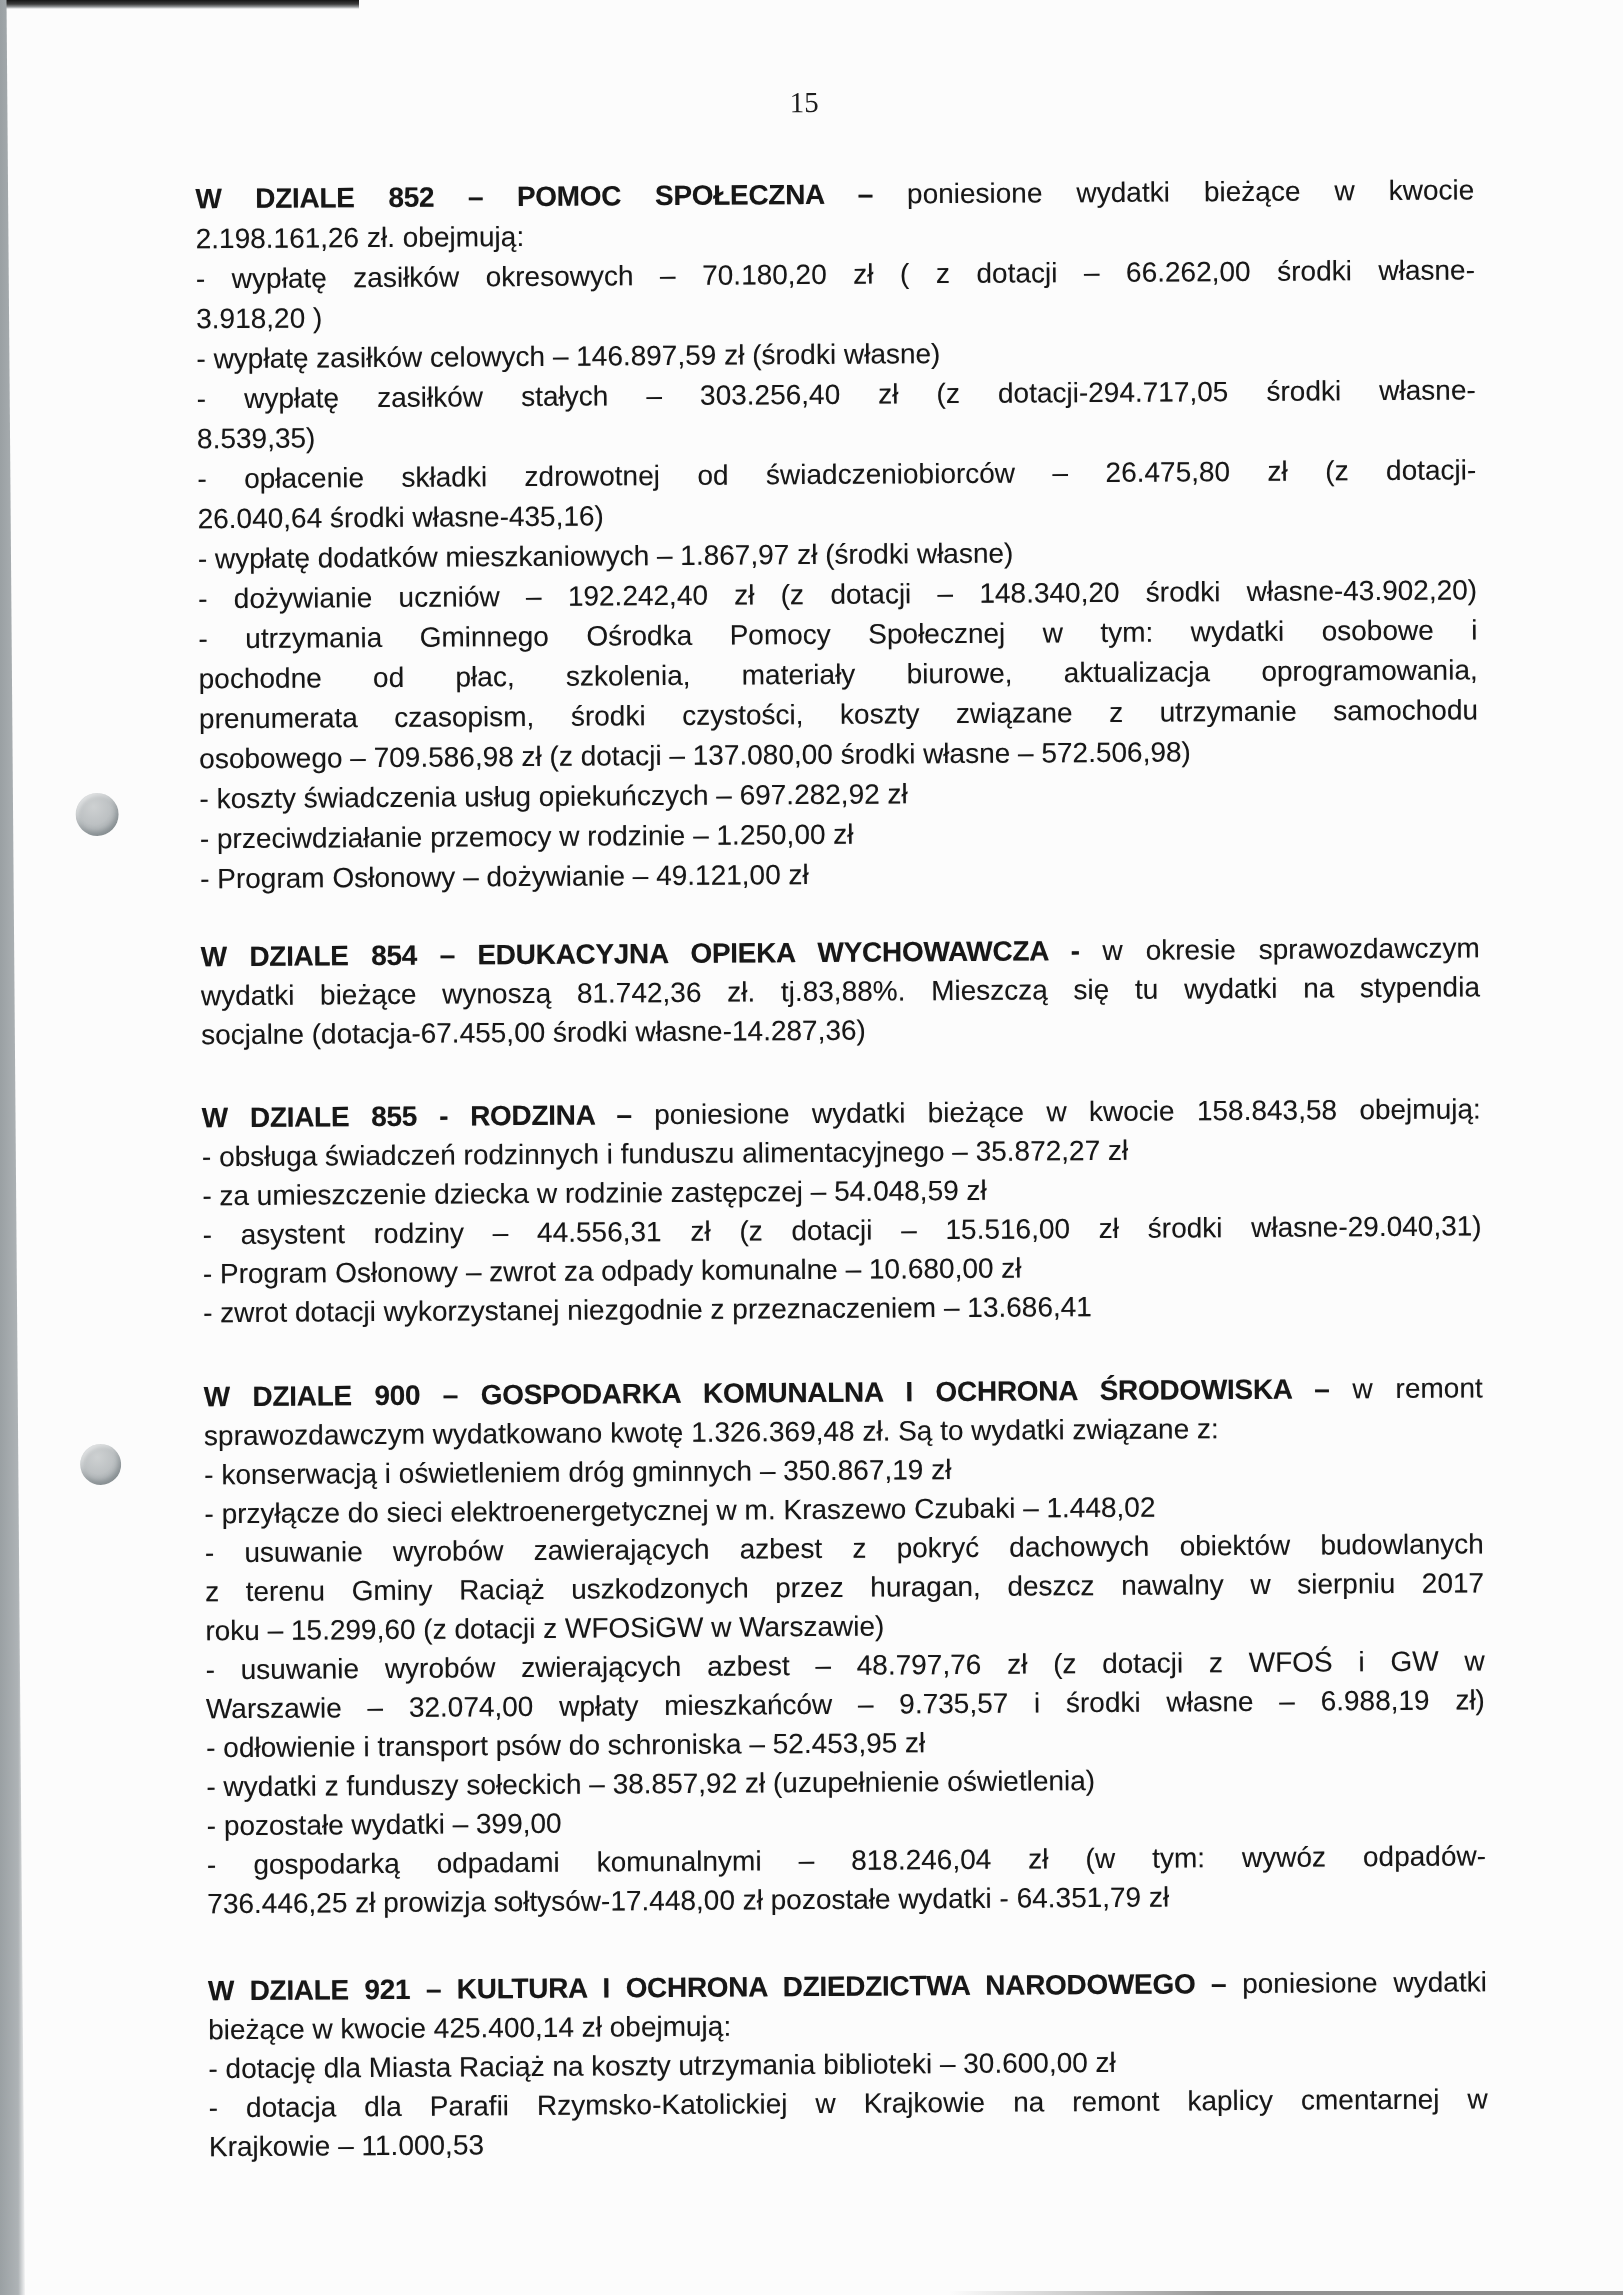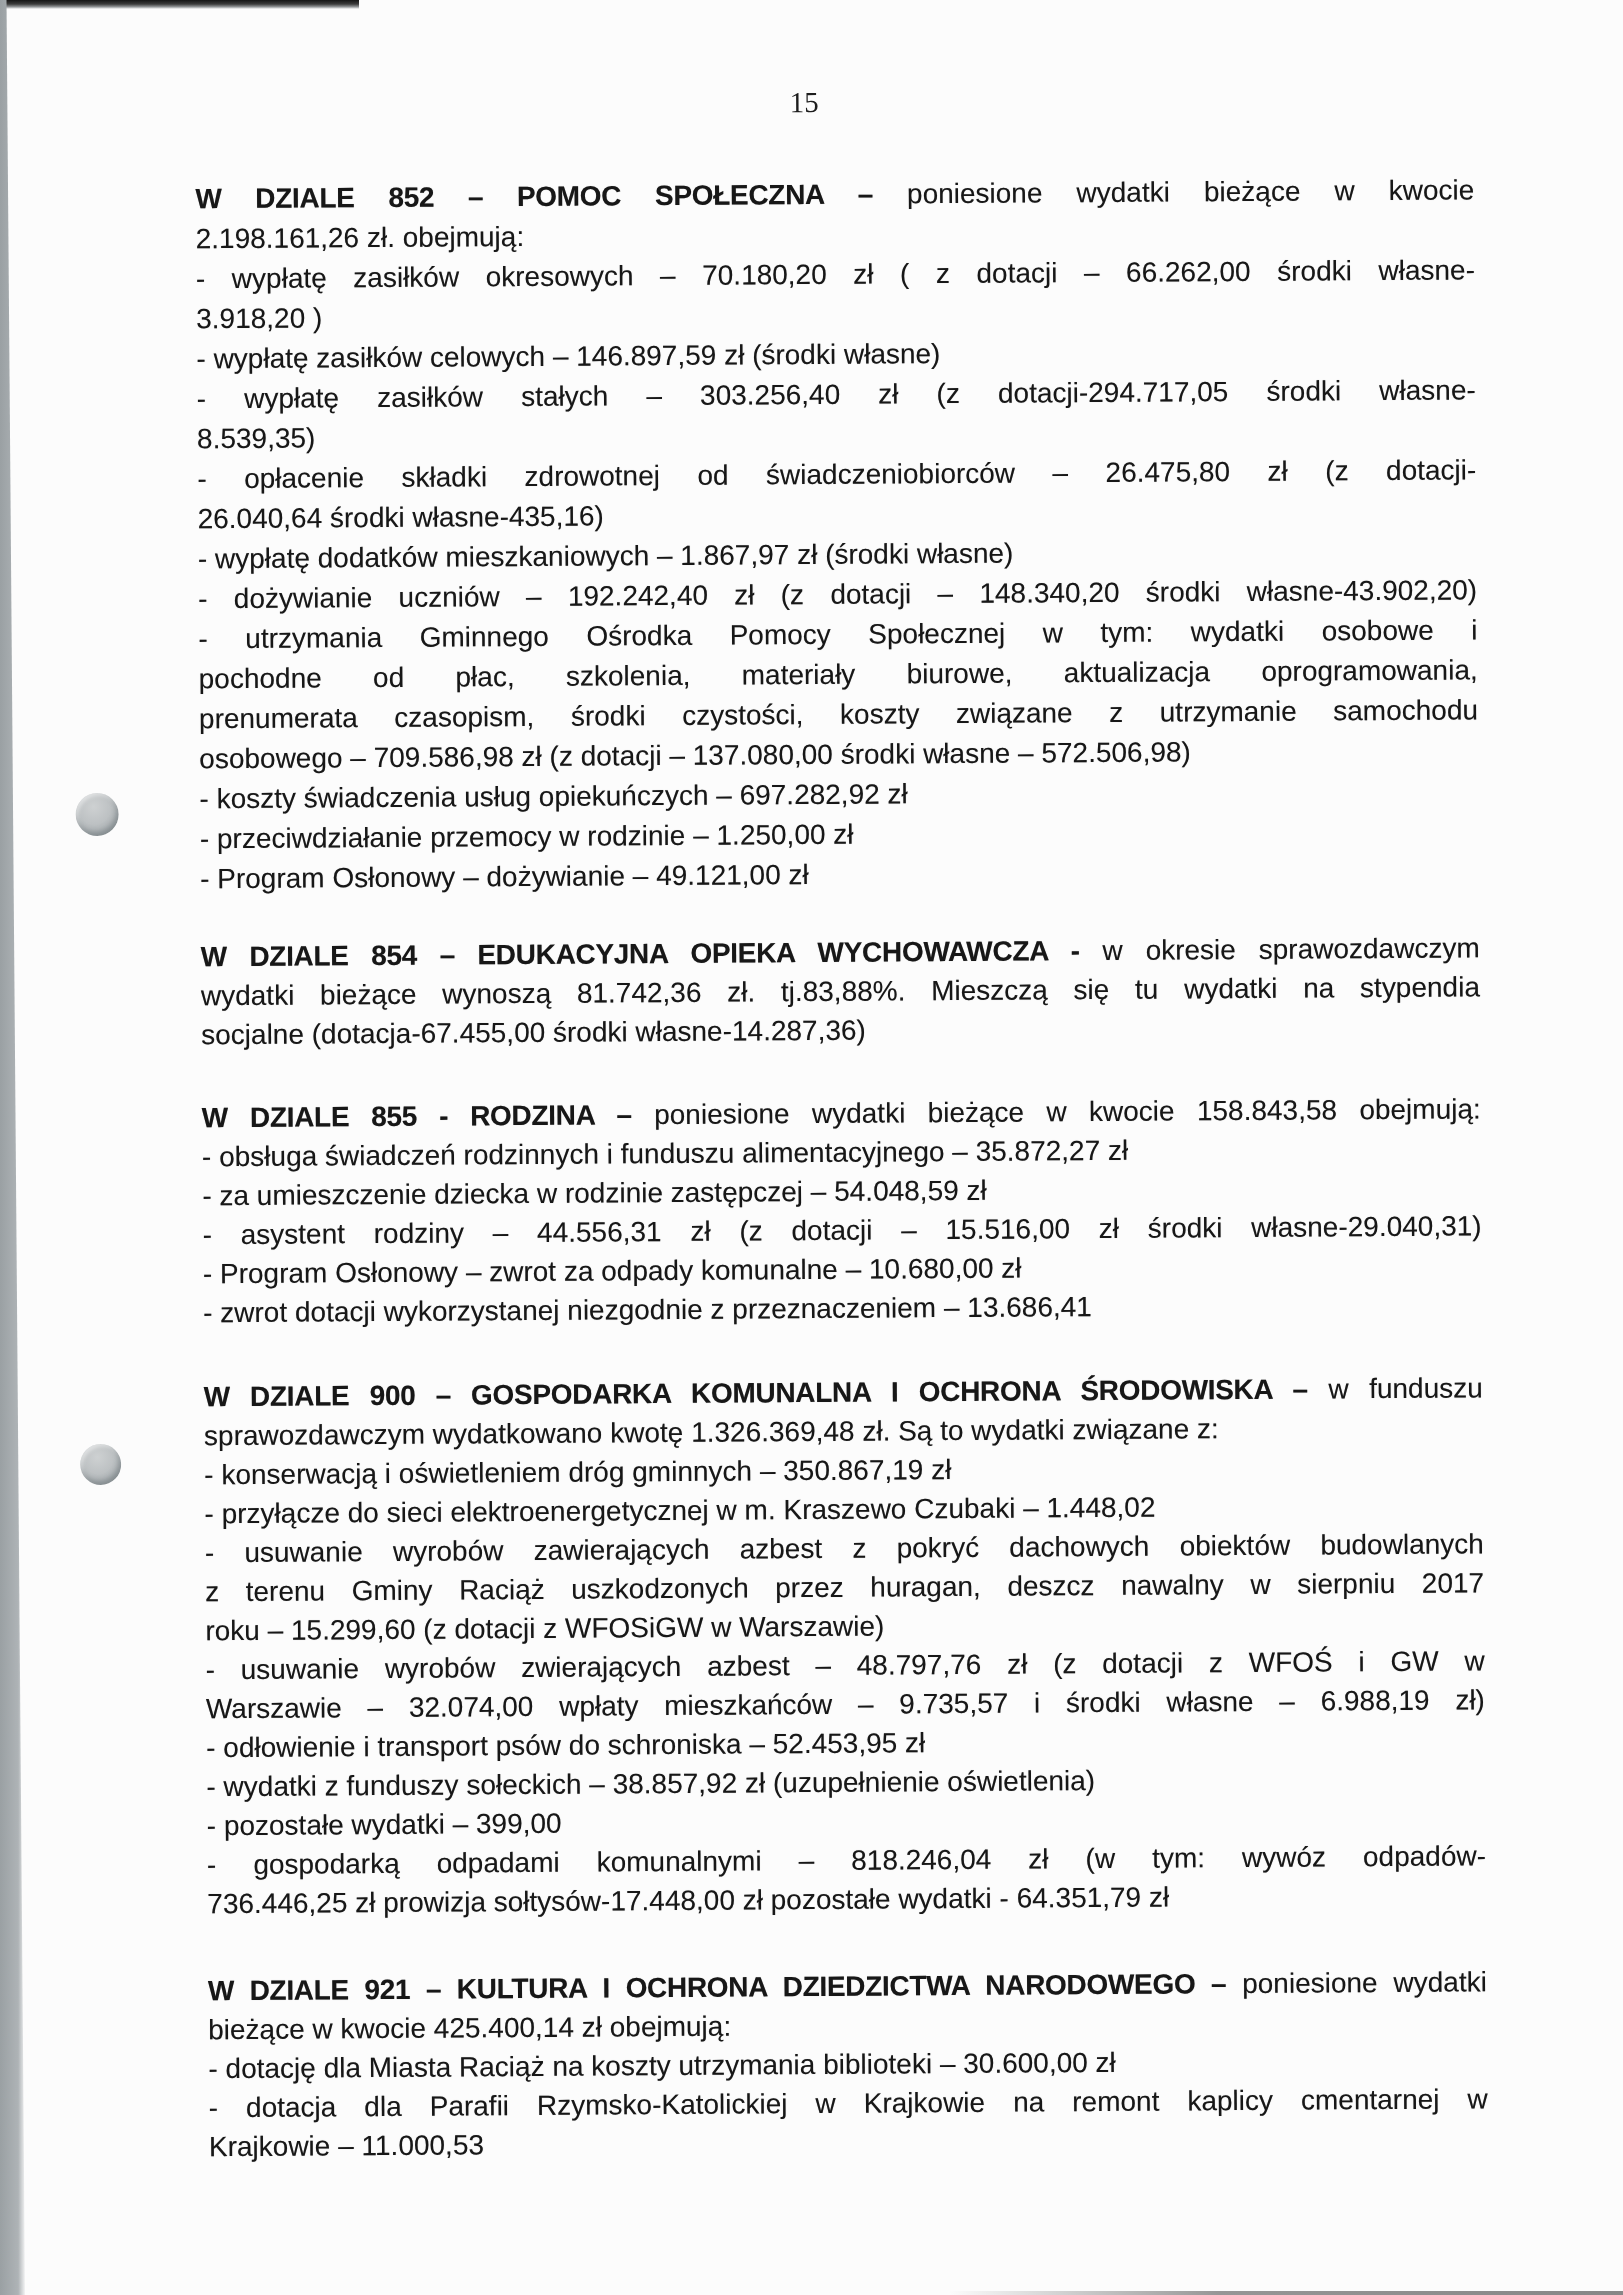--- a/index.html
+++ b/index.html
@@ -111,21 +111,21 @@
   <div class="sec" id="s855">
     <div class="line j"><span class="hb">W DZIALE 855 - RODZINA –</span> <span>poniesione wydatki bieżące w kwocie 158.843,58 obejmują:</span></div>
     <div class="line">- obsługa świadczeń rodzinnych i funduszu alimentacyjnego – 35.872,27 zł</div>
     <div class="line">- za umieszczenie dziecka w rodzinie zastępczej – 54.048,59 zł</div>
     <div class="line j">- asystent rodziny – 44.556,31 zł (z dotacji – 15.516,00 zł środki własne-29.040,31)</div>
     <div class="line">- Program Osłonowy – zwrot za odpady komunalne – 10.680,00 zł</div>
     <div class="line">- zwrot dotacji wykorzystanej niezgodnie z przeznaczeniem – 13.686,41</div>
   </div>
 
   <div class="sec" id="s900">
-    <div class="line j"><span class="hb">W DZIALE 900 – GOSPODARKA KOMUNALNA I OCHRONA ŚRODOWISKA –</span> <span>w funduszu</span></div>
+    <div class="line j"><span class="hb">W DZIALE 900 – GOSPODARKA KOMUNALNA I OCHRONA ŚRODOWISKA –</span> <span>w remont</span></div>
     <div class="line">sprawozdawczym wydatkowano kwotę 1.326.369,48 zł. Są to wydatki związane z:</div>
     <div class="line">- konserwacją i oświetleniem dróg gminnych – 350.867,19 zł</div>
     <div class="line">- przyłącze do sieci elektroenergetycznej w m. Kraszewo Czubaki – 1.448,02</div>
     <div class="line j">- usuwanie wyrobów zawierających azbest z pokryć dachowych obiektów budowlanych</div>
     <div class="line j">z terenu Gminy Raciąż uszkodzonych przez huragan, deszcz nawalny w sierpniu 2017</div>
     <div class="line">roku – 15.299,60 (z dotacji z WFOSiGW w Warszawie)</div>
     <div class="line j">- usuwanie wyrobów zwierających azbest – 48.797,76 zł (z dotacji z WFOŚ i GW w</div>
     <div class="line j">Warszawie – 32.074,00 wpłaty mieszkańców – 9.735,57 i środki własne – 6.988,19 zł)</div>
     <div class="line">- odłowienie i transport psów do schroniska – 52.453,95 zł</div>
     <div class="line">- wydatki z funduszy sołeckich – 38.857,92 zł (uzupełnienie oświetlenia)</div>

